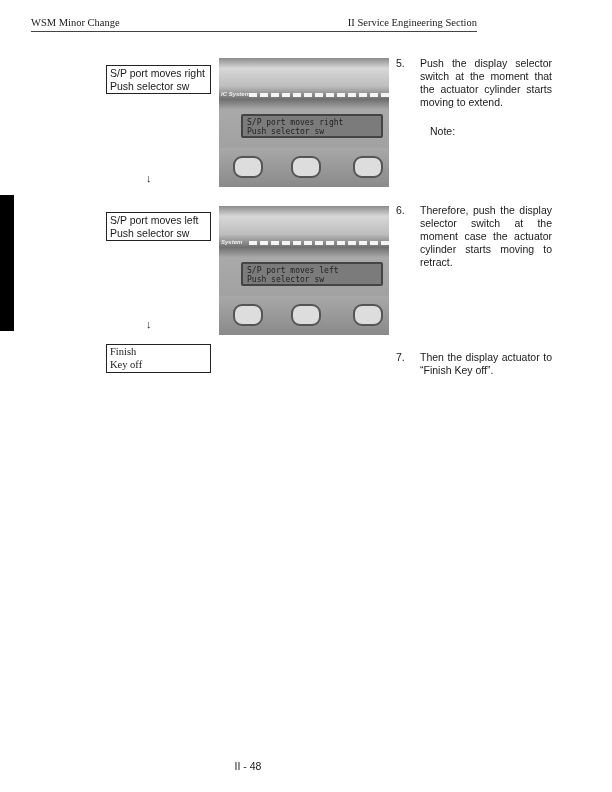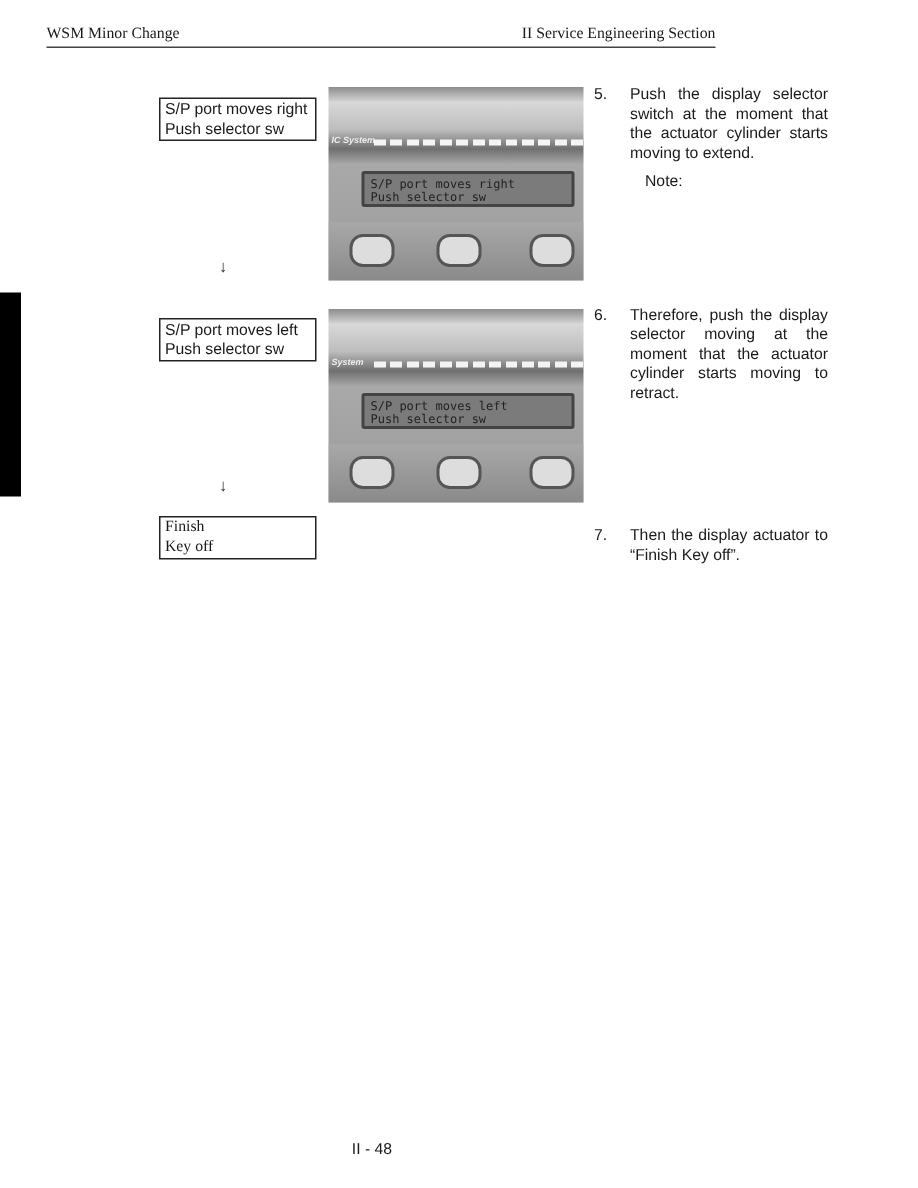--- a/index.html
+++ b/index.html
@@ -23,21 +23,21 @@
                    font-family:"DejaVu Sans Mono", monospace; font-size:8px; line-height:9px;
                    color:#222; padding:2px 4px; box-sizing:border-box; white-space:pre; }
   .photo .btnrow { position:absolute; left:0; top:90px; width:170px; height:39px;
                    background:linear-gradient(#a8a8a8,#8a8a8a); }
   .photo .btn { position:absolute; top:8px; width:26px; height:18px; border-radius:9px;
                 background:#ddd; border:2px solid #555; }
   .step { position:absolute; left:396px; width:156px; font-size:10.5px; line-height:13px; text-align:justify; }
   .step .num { position:absolute; left:0; top:0; }
   .step .body { margin-left:24px; }
   .note { position:absolute; left:396px; width:156px; font-size:10.5px; line-height:13px; text-align:justify; }
-  .note .lbl { position:absolute; left:0; top:0;padding-left:34px; }
+  .note .lbl { position:absolute; left:0; top:10px;padding-left:34px; }
   .note .body { margin-left:31px; }
   .footer { position:absolute; left:0; width:496px; top:760px; text-align:center; font-size:10.5px; }
 </style>
 </head>
 <body>
 
 <div class="header">
   <span class="left">WSM Minor Change</span>
   <span class="right">II Service Engineering Section</span>
 </div>
@@ -81,21 +81,21 @@
   <div class="screen"><div>S/P port moves left</div><div>Push selector sw</div></div>
   <div class="btnrow">
     <div class="btn" style="left:14px;"></div>
     <div class="btn" style="left:72px;"></div>
     <div class="btn" style="left:134px;"></div>
   </div>
 </div>
 
 <div class="step" style="top:204px;">
   <span class="num">6.</span>
-  <div class="body">Therefore, push the display selector moving at the moment that the actuator cylinder starts moving to retract.</div>
+  <div class="body">Therefore, push the display selector switch at the moment case the actuator cylinder starts moving to retract.</div>
 </div>
 
 <div class="lcd-box" style="top:344px;font-family:Liberation Serif, serif;">
   <div>Finish</div>
   <div>Key off</div>
 </div>
 <div class="step" style="top:351px;">
   <span class="num">7.</span>
   <div class="body">Then the display actuator to “Finish Key off”.</div>
 </div>

